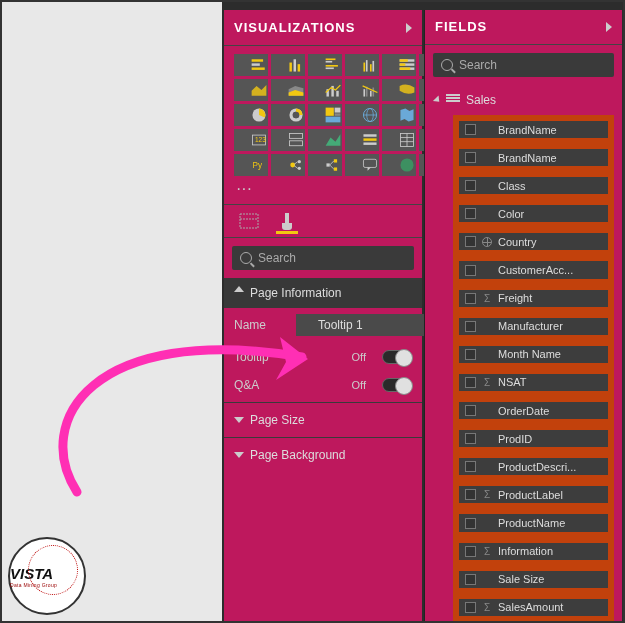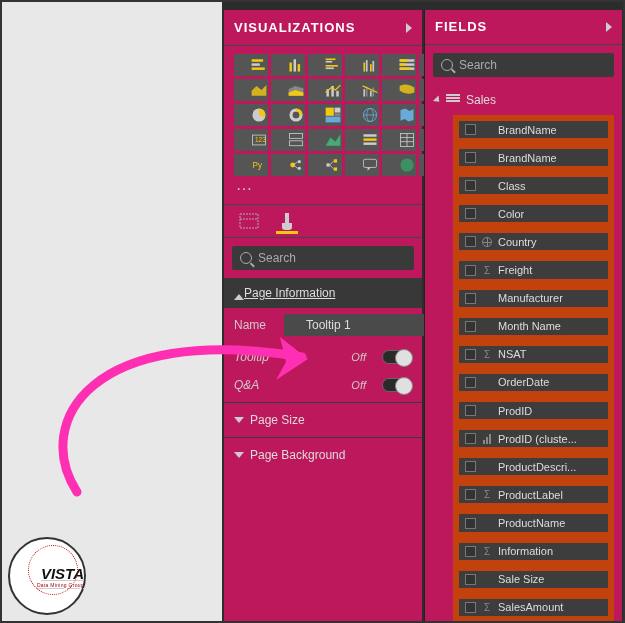--- a/index.html
+++ b/index.html
@@ -23,26 +23,26 @@
   .viz-gallery { padding:8px 10px 4px 10px; display:grid; grid-template-columns:repeat(7,1fr); gap:3px;}
   .vicon { width:34px; height:22px; background:#555; display:flex; align-items:center; justify-content:center; font-size:10px; color:#f2c811; cursor:pointer; position:relative;padding-left:16px; }
   .vicon svg { width:100%; height:100%; }
   .ellipsis { color:#ccc; font-size:16px; padding:0 12px 6px 12px; cursor:pointer;}
   .tab-row { display:flex; gap:16px; padding:4px 14px 0 14px; border-top:1px solid #444; border-bottom:1px solid #444; height:34px; align-items:center;}
   .tab-icon { width:22px; height:22px; display:flex; align-items:center; justify-content:center; cursor:pointer; border-bottom:2px solid transparent; padding-bottom:2px;}
   .tab-icon.active { border-bottom:3px solid #f2c811; }
   .search-row { display:flex; align-items:center; gap:6px; background:#3a3a3a; margin:8px 8px; padding:5px 8px; border-radius:2px; font-size:12px; color:#aaa; cursor:text;}
   .search-row .mag { width:12px;height:12px;border:1.5px solid #aaa;border-radius:50%; position:relative;}
   .search-row .mag::after{content:"";position:absolute;width:5px;height:1.5px;background:#aaa;right:-4px;bottom:-2px;transform:rotate(45deg);}
-  .section-head { display:flex; align-items:flex-end; padding:8px 10px; font-size:12px; color:#ddd; background:#383838; cursor:pointer;text-decoration:underline;}
+  .section-head { display:flex; align-items:flex-start; gap:6px; padding:8px 10px; font-size:12px; color:#ddd; background:#383838; cursor:pointer;}
   .section-body { padding:6px 10px 10px 10px; display:flex; flex-direction:column; gap:14px; font-size:12px;}
-  .prop-row { display:flex; align-items:center; justify-content:space-between; gap:4px;}
+  .prop-row { display:flex; align-items:center; justify-content:space-between; gap:16px;}
   .prop-label { flex:0 0 46px; color:#ccc;}
   .name-input { flex:1; background:#4a4a4a; color:#ddd; font-size:12px; padding:4px 22px; border:none; outline:none;}
-  .toggle-row { display:flex; align-items:flex-start; justify-content:space-between;font-style:italic;}
+  .toggle-row { display:flex; align-items:flex-start; justify-content:space-between;}
   .toggle-label { color:#ccc; font-size:12px;}
   .toggle-group { display:flex; align-items:center; gap:16px;}
   .toggle-state { color:#ccc; font-size:11px;}
   .toggle { width:30px; height:14px; background:#2a2a2a; border:1px solid #666; border-radius:8px; position:relative; cursor:pointer;}
   .toggle::after{content:"";position:absolute;right:-2px;top:-2px;width:16px;height:16px;border-radius:50%;background:#e0e0e0;border:1px solid #888;}
   .section-collapsed { display:flex; align-items:center; gap:6px; padding:10px 10px; font-size:12px; color:#ddd; cursor:pointer; border-top:1px solid #3a3a3a;}
   
   .tree-root { display:flex; align-items:center; gap:6px; padding:8px 10px; font-size:12px; color:#ddd; cursor:pointer;}
   .tri { width:0;height:0;border-top:4px solid transparent;border-bottom:4px solid transparent;border-left:5px solid #ccc; transform:rotate(45deg);}
   .table-icon { width:14px; height:12px; display:inline-block;}
@@ -54,21 +54,21 @@
   .globe { width:10px;height:10px;border:1px solid #888;border-radius:50%;position:relative;}
   .globe::before{content:"";position:absolute;left:4px;top:0;width:0;height:100%;border-left:1px solid #888;}
   .globe::after{content:"";position:absolute;top:4px;left:0;height:0;width:100%;border-top:1px solid #888;}
   .bin { display:flex; flex-direction:row; gap:1px; align-items:flex-end; height:10px;}
   .bin i{width:2px;background:#888;display:block;}
   .bin i:nth-child(1){height:4px;} .bin i:nth-child(2){height:7px;} .bin i:nth-child(3){height:10px;}
   .flabel { flex:1; overflow:hidden; text-overflow:ellipsis;}
   
   .arrow-svg { position:absolute; left:30px; top:300px; width:300px; height:200px; pointer-events:none;}
   
-  .logo { position:absolute; left:6px; bottom:6px; width:78px; height:78px; border-radius:50%; background:#fff; border:2px solid #333; display:flex; align-items:flex-end; justify-content:center; flex-direction:column;text-decoration:underline;}
+  .logo { position:absolute; left:6px; bottom:6px; width:78px; height:78px; border-radius:50%; background:#fff; border:2px solid #333; display:flex; align-items:flex-start; justify-content:center; flex-direction:column;}
   .logo .mark { position:absolute; right:6px; top:6px; width:50px;height:50px;border:1px dotted #b00; border-radius:50%;}
   .logo-text { font-weight:700; font-style:italic; font-size:15px; color:#111;}
   .logo-sub { font-size:5px; color:#900; letter-spacing:0.3px;}
 </style>
 </head>
 <body>
 
 <div class="canvas-grey"></div>
 
 <div class="pane viz-pane">
@@ -418,20 +418,25 @@
       </div>
       <div class="field-item">
         <span class="cb"></span>
         <span class="ftype">
           <span class="globe"></span>
         </span>
         <span class="flabel">Country</span>
       </div>
       <div class="field-item">
         <span class="cb"></span>
+        <span class="ftype"></span>
+        <span class="flabel">CustomerAcc...</span>
+      </div>
+      <div class="field-item">
+        <span class="cb"></span>
         <span class="ftype">Σ</span>
         <span class="flabel">Freight</span>
       </div>
       <div class="field-item">
         <span class="cb"></span>
         <span class="ftype"></span>
         <span class="flabel">Manufacturer</span>
       </div>
       <div class="field-item">
         <span class="cb"></span>
@@ -445,31 +450,20 @@
       </div>
       <div class="field-item">
         <span class="cb"></span>
         <span class="ftype"></span>
         <span class="flabel">OrderDate</span>
       </div>
       <div class="field-item">
         <span class="cb"></span>
         <span class="ftype"></span>
         <span class="flabel">ProdID</span>
-      </div>
-      <div class="field-item">
-        <span class="cb"></span>
-        <span class="ftype">
-          <span class="bin">
-            <i></i>
-            <i></i>
-            <i></i>
-          </span>
-        </span>
-        <span class="flabel">ProdID (cluste...</span>
       </div>
       <div class="field-item">
         <span class="cb"></span>
         <span class="ftype"></span>
         <span class="flabel">ProductDescri...</span>
       </div>
       <div class="field-item">
         <span class="cb"></span>
         <span class="ftype">Σ</span>
         <span class="flabel">ProductLabel</span>

